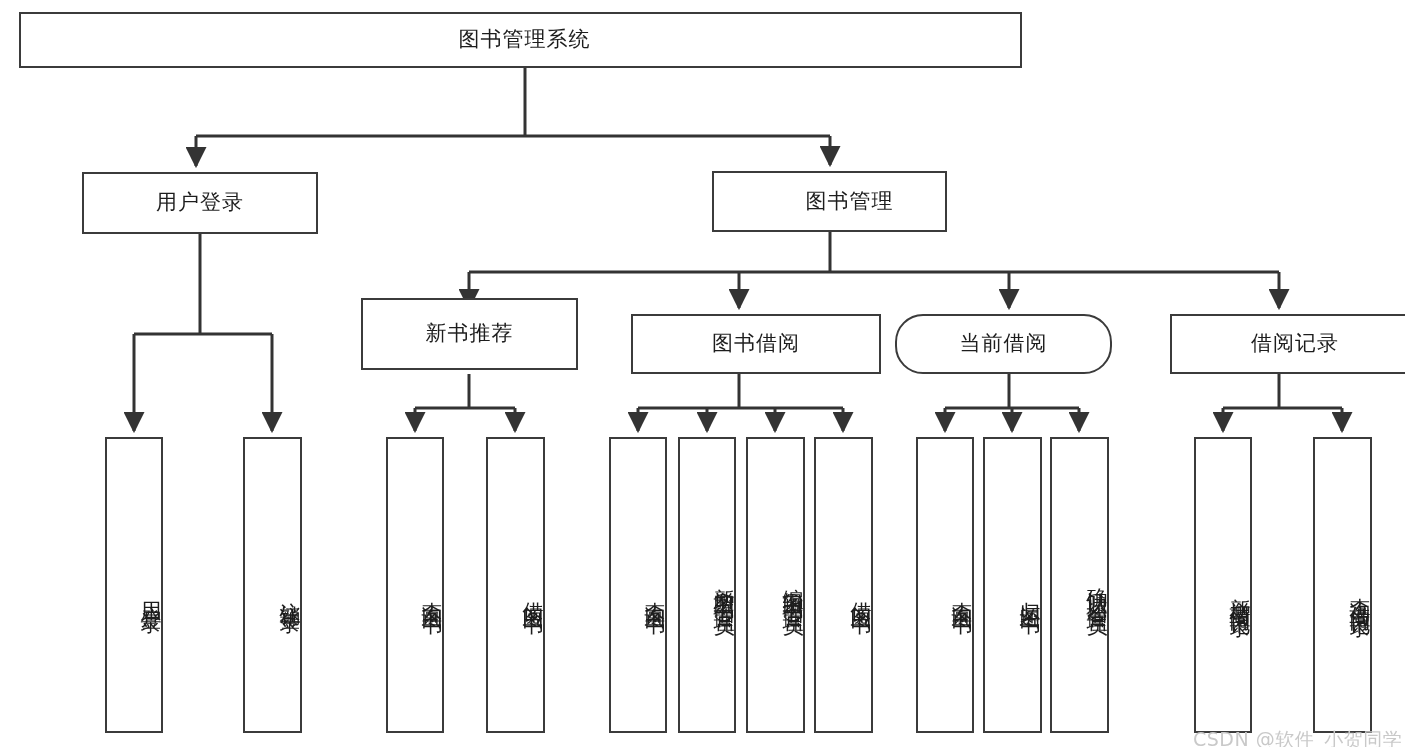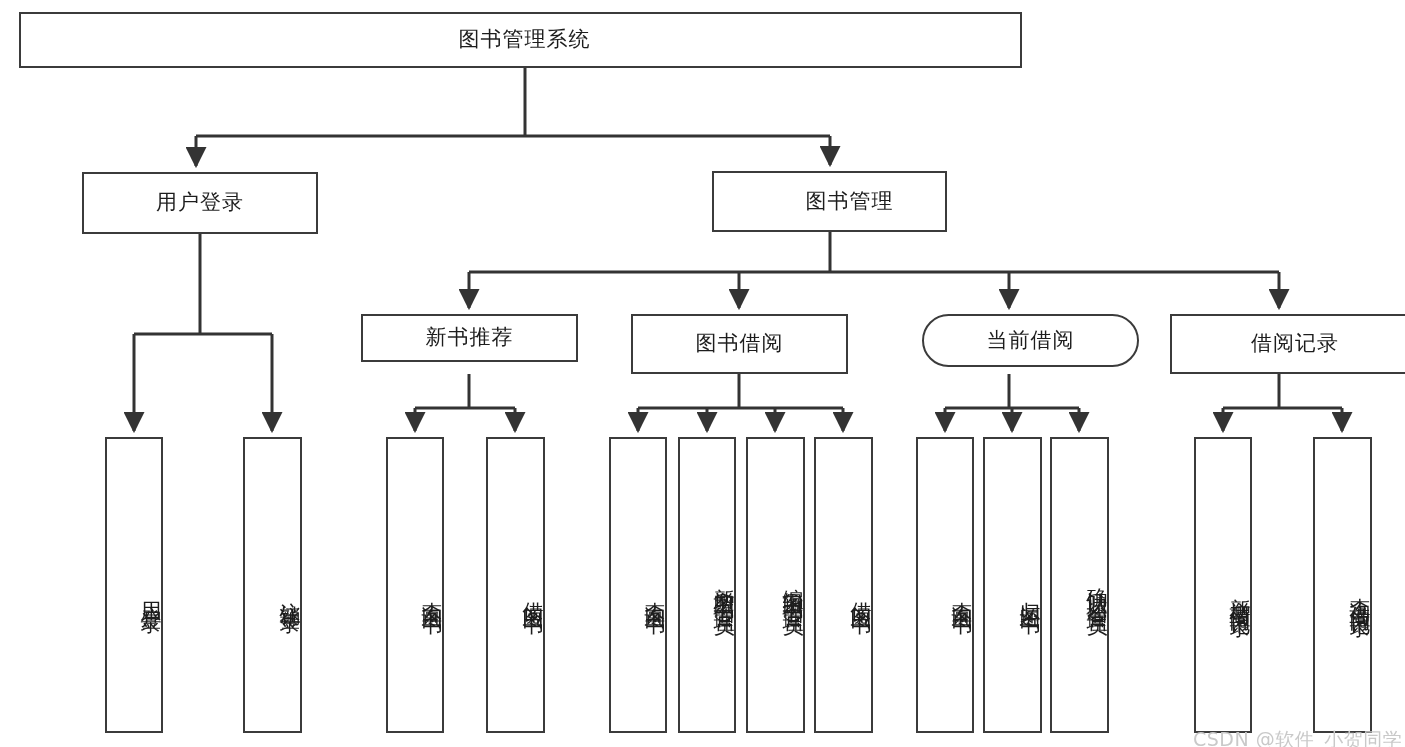--- a/index.html
+++ b/index.html
@@ -122,29 +122,29 @@
   </div>
 
   <div class="node horiz" style="left:82px; top:172px; width:236px; height:62px;">
     <span>用户登录</span>
   </div>
 
   <div class="node horiz" style="left:712px; top:171px; width:235px; height:61px;padding-left:40px;">
     <span>图书管理</span>
   </div>
 
-  <div class="node horiz" style="left:361px; top:314px; width:217px; height:48px;justify-content:center;">
+  <div class="node horiz" style="left:361px; top:298px; width:217px; height:72px;justify-content:center;">
     <span>新书推荐</span>
   </div>
 
-  <div class="node horiz" style="left:631px; top:314px; width:217px; height:60px;">
+  <div class="node horiz" style="left:631px; top:314px; width:250px; height:60px;">
     <span>图书借阅</span>
   </div>
 
-  <div class="node horiz" style="left:922px; top:314px; width:217px; height:53px;border-radius:28px;">
+  <div class="node horiz" style="left:895px; top:314px; width:217px; height:60px;border-radius:28px;">
     <span>当前借阅</span>
   </div>
 
   <div class="node horiz" style="left:1170px; top:314px; width:250px; height:60px;">
     <span>借阅记录</span>
   </div>
 
   <div class="node vert" style="left:105px; top:437px; width:58px; height:296px;">
     <span>用户登录</span>
   </div>

